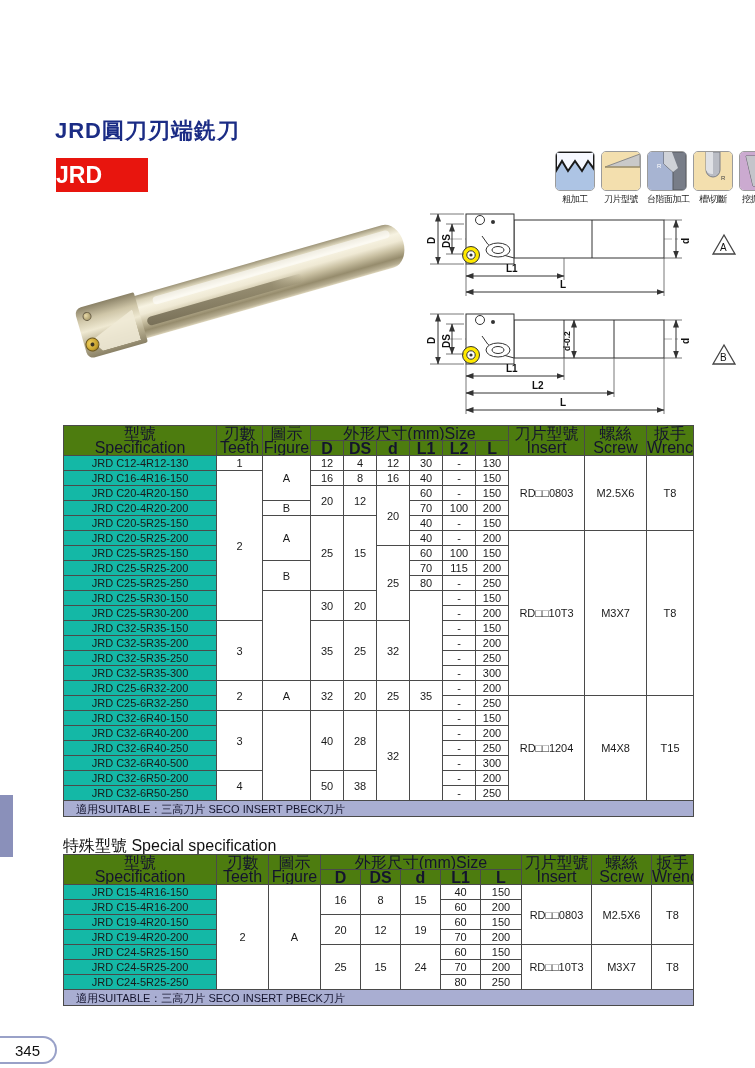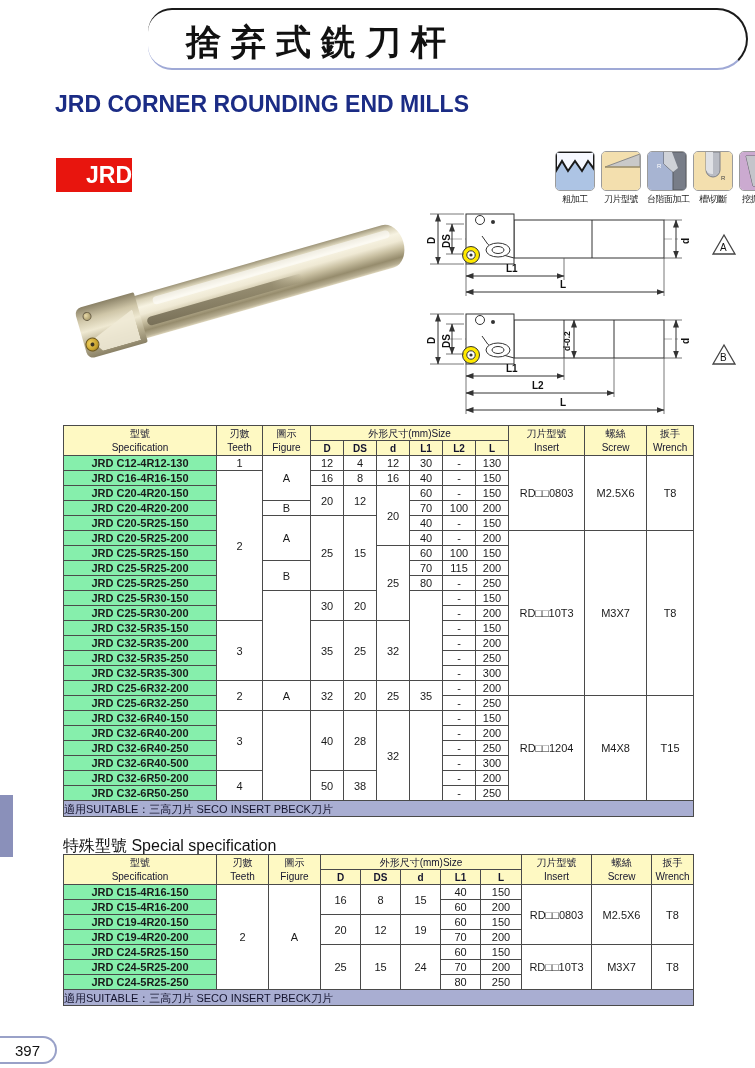--- a/index.html
+++ b/index.html
@@ -12,22 +12,22 @@
   .banner { left:148px; top:8px; width:600px; height:62px;
     border-top:2px solid #1a1a1a; border-right:2px solid #1a1a1a;
     border-bottom:2px solid #9fa9d6; border-left:none;
     border-radius:24px 31px 31px 24px; }
   .banner-title { position:absolute; left:38px; top:9px; font-size:35px; font-weight:bold;
     color:#111; letter-spacing:10px; white-space:nowrap; }
 
   
   .heading-en { left:55px; top:91px; font-size:23px; font-weight:bold; color:#1b2c85; }
   .heading-zh { left:55px; top:116px; font-size:22px; font-weight:bold; color:#1b2c85; letter-spacing:1px; }
-  .badge { left:56px; top:158px; width:76px; height:34px; background:#e8150e; color:#fff;
-    font-size:23px; font-weight:bold; text-align:right; line-height:34px; }
+  .badge { left:56px; top:158px; width:92px; height:34px; background:#e8150e; color:#fff;
+    font-size:23px; font-weight:bold; text-align:left; line-height:34px; }
 
   
   .icons { left:519px; top:151px; display:flex; gap:6px;padding-left:36px; }
   .icon-cell { width:40px; text-align:center; }
   .icon-box { width:40px; height:40px; border:1px solid #9b9b9b; border-radius:5px;
     position:relative; overflow:hidden; }
   .icon-label { font-size:9px; color:#222; margin-top:2px; white-space:nowrap; letter-spacing:-0.5px; }
 
   
   .photo { left:70px; top:210px; width:350px; height:160px; }
@@ -56,44 +56,41 @@
   .diagram { overflow:visible; }
   .diagram text { font-family:"Liberation Sans", sans-serif; font-size:10px; fill:#111; }
   .diagram .dimlabel { font-weight:bold; }
 
   
   .tbl-wrap1 { left:63px; top:425px; width:630px; }
   .tbl2-label { left:63px; top:836px; font-size:16px; color:#111; }
   .tbl-wrap2 { left:63px; top:854px; width:630px; }
   table { width:630px; border-collapse:collapse; table-layout:fixed; }
   th,td { border:1px solid #4a4a4a; text-align:center; padding:0; overflow:hidden; }
-  th { background:#fef9c3; color:#14142e; font-size:10px; font-weight:normal;
+  th { background:#4d7c0f; color:#14142e; font-size:16px; font-weight:normal;
     height:15px; line-height:13px; }
   th div { line-height:14px; }
   th.size-col { font-weight:bold; }
   td { background:#fff; color:#1a1a1a; font-size:11px; height:15px; line-height:14px; }
-  td.spec { background:#86efac;font-weight:bold; }
-  td.note { background:#a9aed2; color:#14142e; text-align:left; 
+  td.spec { background:#14b8a6; }
+  td.note { background:#a9aed2; color:#14142e; text-align:left; padding-left:12px;
     height:16px; font-size:11px; }
 
   
   .thumb-tab { left:0; top:795px; width:13px; height:62px; background:#8a90ba; }
   .pagenum { left:0; top:1036px; width:57px; height:28px; border:2px solid #99a1c8; border-left:none;
     border-radius:0 14px 14px 0; font-size:15px; line-height:25px; text-align:center; color:#111; }
 </style>
 </head>
 <body>
 
 <div class="page">
 
-  <div class="abs banner">
-    <div class="banner-title">捨弃式銑刀杆</div>
-  </div>
-
-  <div class="abs heading-en">JRD CORNER ROUNDING END MILLS</div>
+
+  <div class="abs heading-zh">JRD圓刀刃端銑刀</div>
   <div class="abs badge">JRD</div>
 
   <div class="abs icons">
     <div class="icon-cell">
       <div class="icon-box">
         <svg width="38" height="38" viewBox="0 0 38 38">
           <rect x="0" y="0" width="38" height="38" fill="#adc4e4"></rect>
           <path d="M0 19 L6 9 L12 19 L19 9 L26 19 L32 9 L38 17 L38 0 L0 0 Z" fill="#f6f8ff" stroke="#1a1a1a" stroke-width="2"></path>
         </svg>
       </div>
@@ -599,15 +596,15 @@
         </tbody>
       <tfoot>
         <tr>
           <td class="note" colspan="11">適用SUITABLE：三高刀片 SECO INSERT  PBECK刀片</td>
         </tr>
       </tfoot>
     </table>
   </div>
 
   <div class="abs thumb-tab"></div>
-  <div class="abs pagenum">397</div>
+  <div class="abs pagenum">345</div>
 
 </div>
 
 </body></html>

